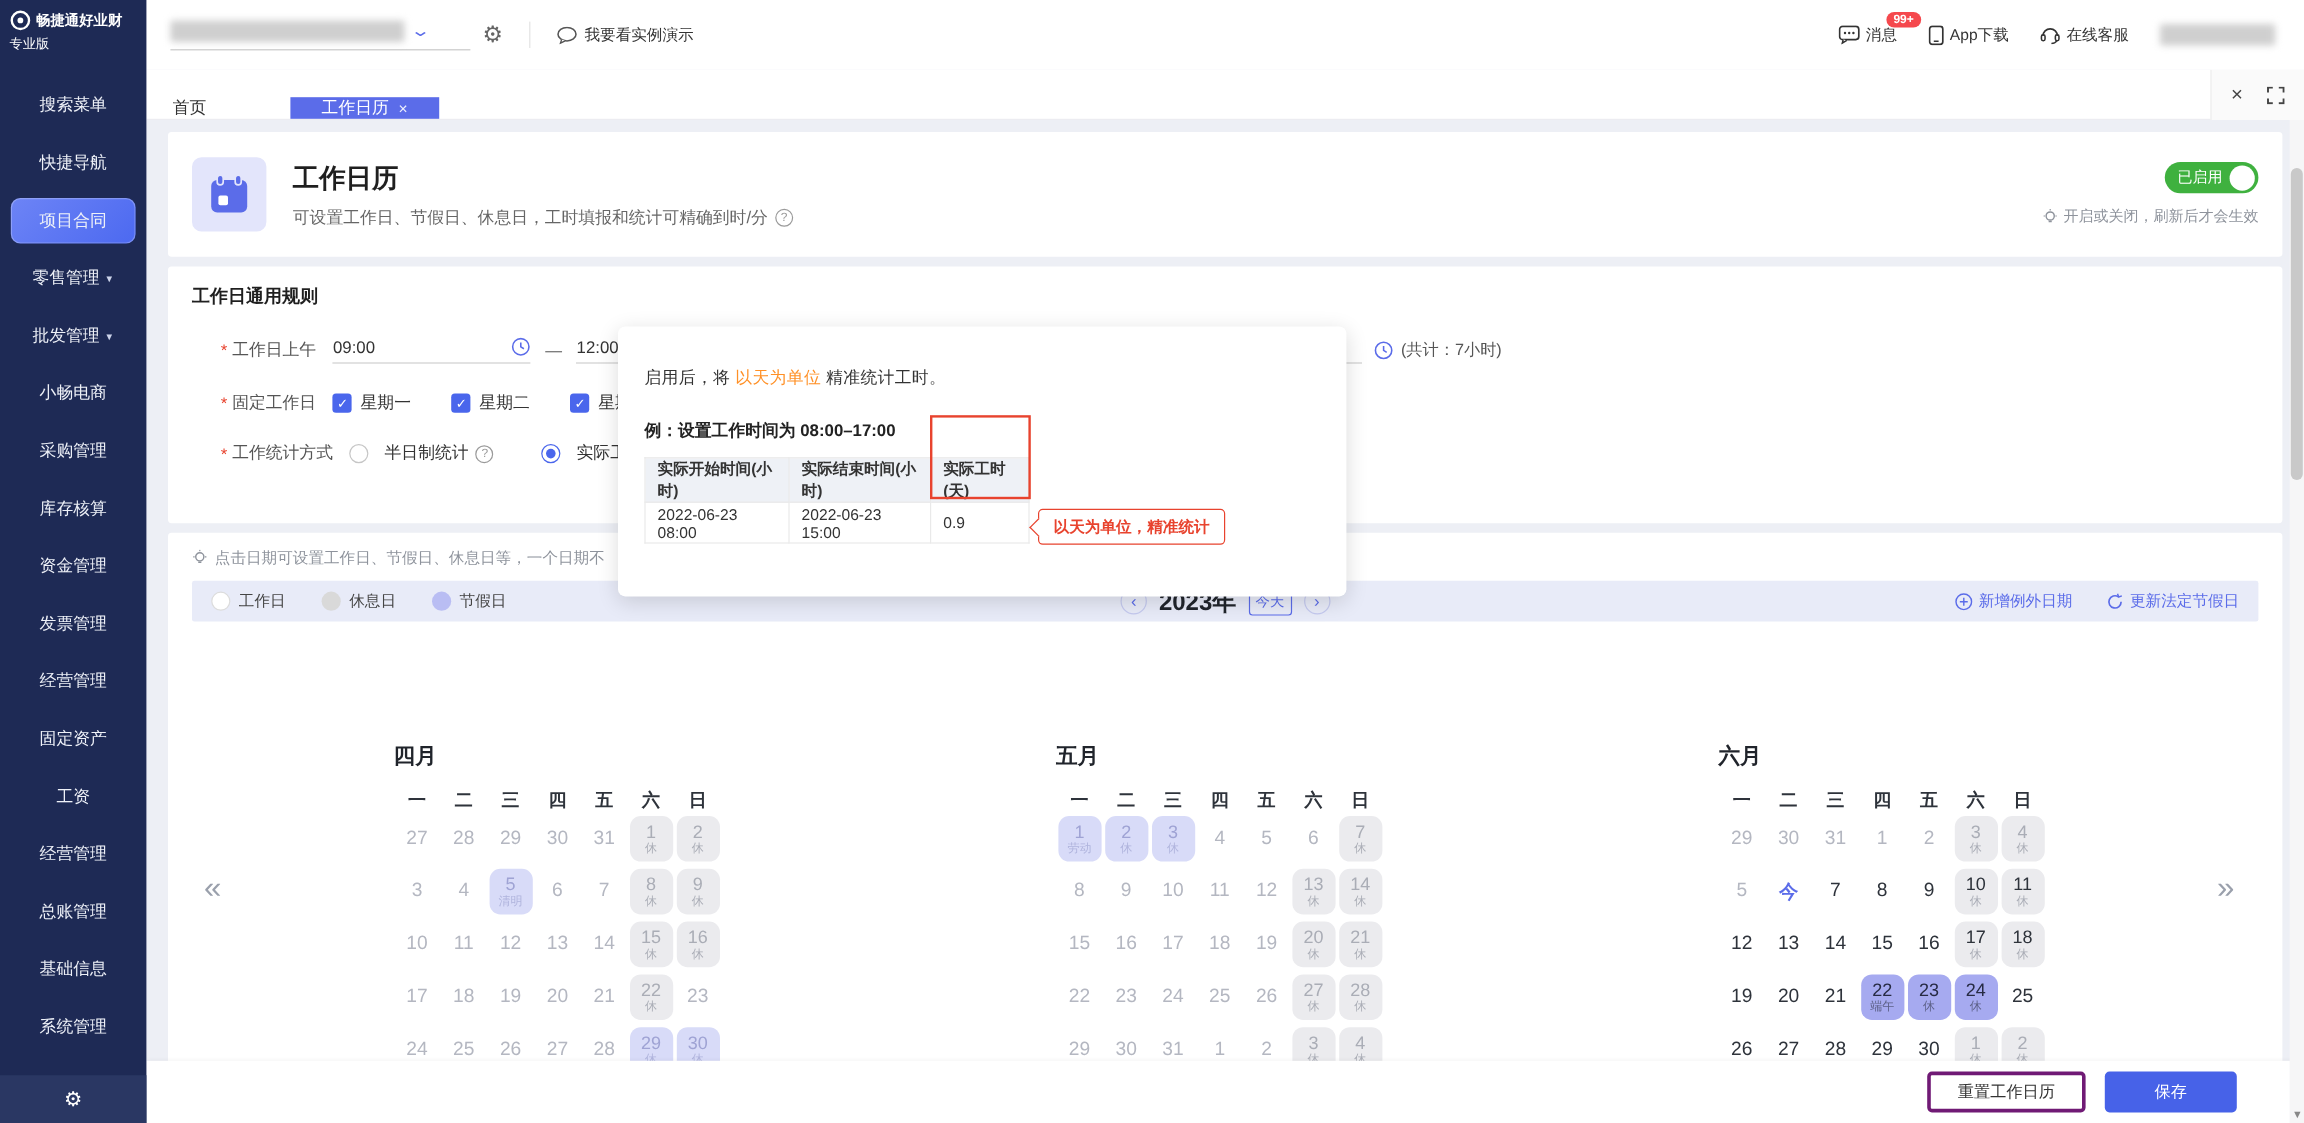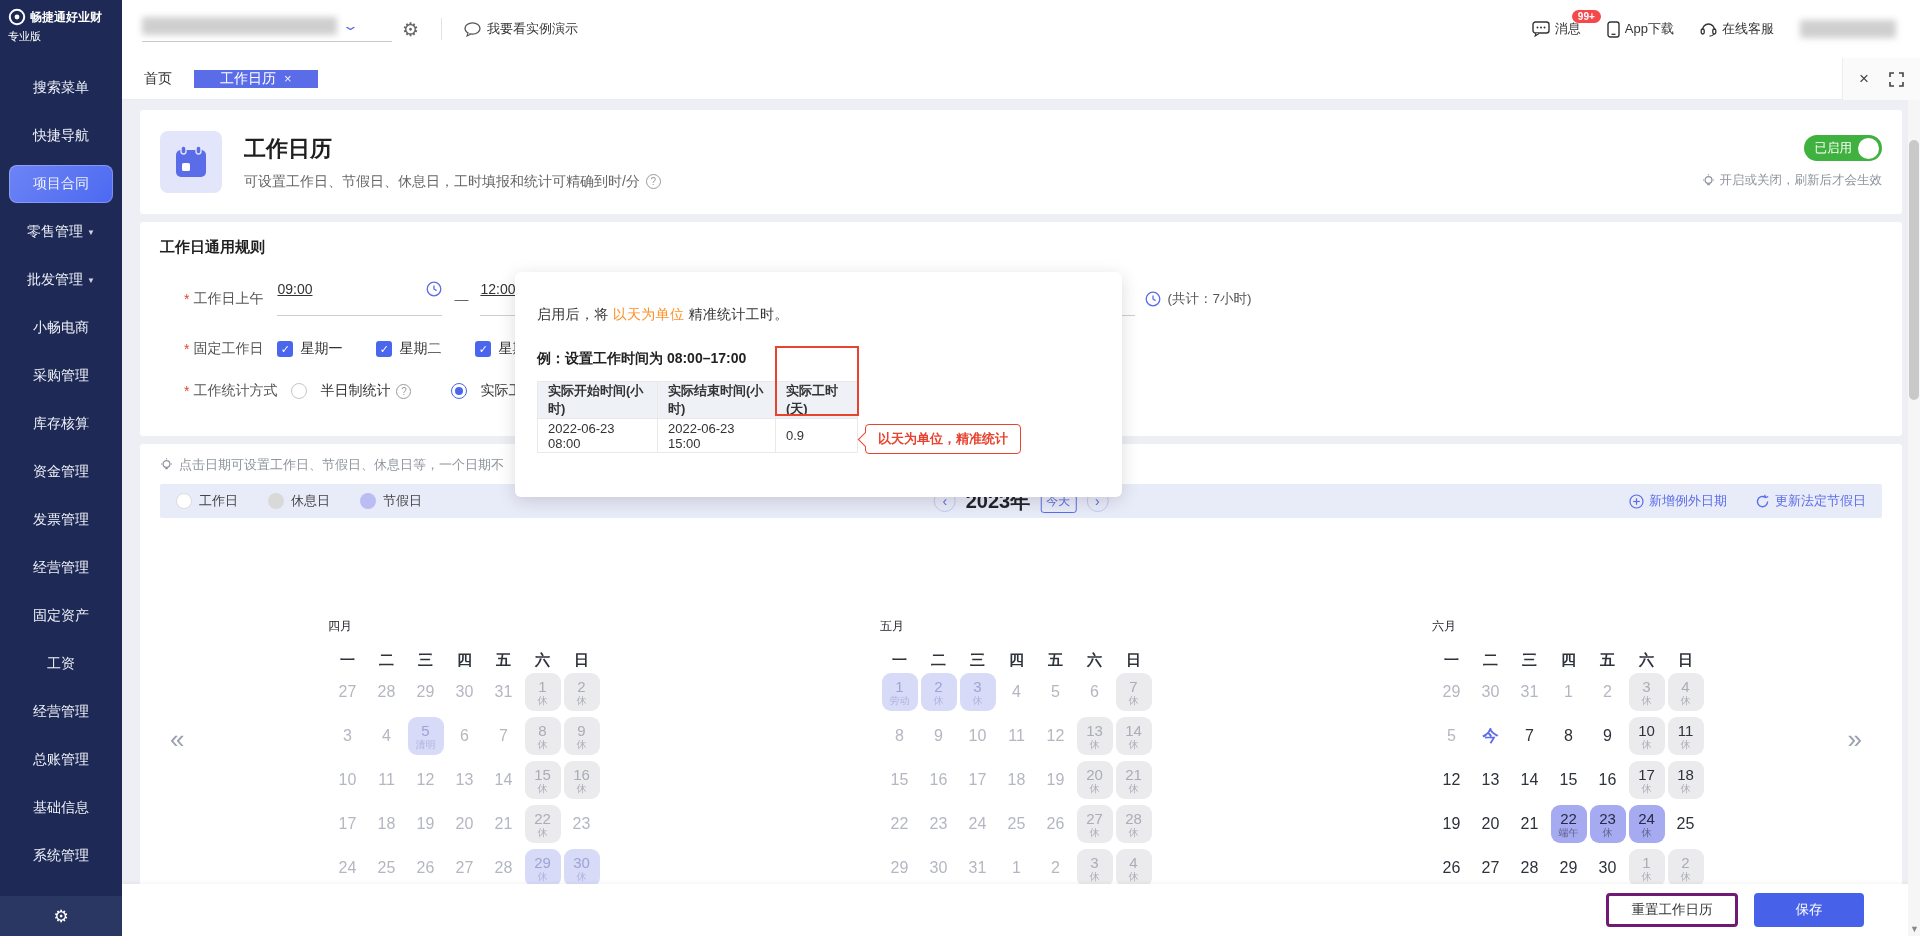--- a/index.html
+++ b/index.html
@@ -25,21 +25,21 @@
   .search-box { display:flex; align-items:center; gap:8px; border-bottom:1px solid #c9c9c9; padding-bottom:6px; width:250px; }
   .chev { color:#5b6ce9; font-size:13px; transform:scaleX(1.6); }
   .gear { color:#666; font-size:19px; }
   .vdiv { width:1px; height:22px; background:#e3e3e3; margin:0 12px; }
   .demo { display:flex; align-items:center; gap:6px; font-size:13px; color:#333; }
   .top-right { position:absolute; right:24px; top:0; height:58px; display:flex; align-items:center; gap:26px; }
   .top-item { display:flex; align-items:center; gap:5px; font-size:13px; color:#333; position:relative; }
   .badge99 { position:absolute; top:-10px; left:40px; background:#f5484d; color:#fff; font-size:10px; padding:1px 6px; border-radius:8px; font-weight:bold; }
 
   
-  .tabbar { position:absolute; left:122px; top:58px; width:1798px; height:42px; background:#fff; display:flex; align-items:center; z-index:29; border-bottom:1px solid #ececf1; }
+  .tabbar { position:absolute; left:122px; top:58px; width:1798px; height:42px; background:#fff; display:flex; align-items:flex-end; z-index:29; border-bottom:1px solid #ececf1;gap:48px; }
   .tab { display:flex; align-items:center; justify-content:center; font-size:14px; color:#333; padding:0 22px; cursor:pointer; }
   .tab.active { background:#5b6ce9; color:#fff; padding:0 26px; gap:8px; }
   .tab.active .tclose { font-size:13px; opacity:.9; }
   .tabbar-icons { position:absolute; right:0; top:0; height:42px; display:flex; align-items:center; gap:20px; padding:0 16px; background:#fafafa; border-left:1px solid #ededed; color:#444; }
   .tclose2 { font-size:17px; }
 
   
   .content { position:absolute; left:122px; top:100px; width:1798px; height:836px; }
   .card { position:absolute; left:18px; width:1762px; background:#fff; border-radius:3px; }
   .hdr-card { top:10px; height:104px; display:flex; align-items:center; padding:0 20px; }
@@ -53,21 +53,21 @@
   .toggle-pill span { color:#fff; font-size:12.5px; }
   .knob { width:21px; height:21px; background:#fff; border-radius:50%; }
   .hdr-hint { margin-top:11px; font-size:12.5px; color:#8e939c; display:flex; align-items:center; gap:5px; justify-content:flex-end; }
 
   
   .rules-card { top:122px; height:214px; padding:16px 20px; }
   .sec-title { font-size:15px; font-weight:bold; color:#1f1f1f; }
   .rule-row { display:flex; align-items:center; margin-top:24px; font-size:14px; color:#555; }
   .star { color:#e8432e; margin-right:4px; margin-left:24px; }
   .rlabel { margin-right:14px; color:#555; }
-  .tinput { display:flex; align-items:flex-end; border-bottom:1px solid #cfcfcf; padding-bottom:18px; color:#333;text-decoration:underline; }
+  .tinput { display:flex; align-items:flex-end; border-bottom:1px solid #cfcfcf; padding-bottom:5px; color:#333; }
   .tinput.first { width:165px; justify-content:space-between; }
   .tinput.second { width:655px; }
   .dash { margin:0 12px; color:#666; }
   .total { display:flex; align-items:center; gap:6px; color:#555; font-size:13.5px; margin-left:10px; }
   .cb { width:16px; height:16px; background:#4a66ec; border-radius:3px; color:#fff; font-size:11px; display:inline-flex; align-items:center; justify-content:center; margin-right:7px; }
   .day-opt { display:flex; align-items:center; margin-right:34px; color:#333; }
   .radio { width:16px; height:16px; border:1px solid #c6c6c6; border-radius:50%; margin-right:7px; background:#fff; }
   .radio.sel { border:1px solid #4a66ec; position:relative; }
   .radio.sel::after { content:""; position:absolute; left:3px; top:3px; width:8px; height:8px; border-radius:50%; background:#4a66ec; }
   .stat-opt { display:flex; align-items:center; gap:6px; margin-right:40px; color:#333; }
@@ -80,21 +80,21 @@
   .leg-dot { width:16px; height:16px; border-radius:50%; }
   .year-nav { position:absolute; left:50%; transform:translateX(-50%); display:flex; align-items:center; gap:10px; }
   .nav-circ { width:22px; height:22px; border-radius:50%; border:1px solid #c4c9ef; color:#5b6ce9; font-size:14px; display:flex; align-items:center; justify-content:center; background:#fff0; cursor:pointer; }
   .year-lbl { font-size:20px; font-weight:800; color:#20242b; }
   .today-btn { border:1px solid #5b6ce9; color:#5b6ce9; font-size:12px; padding:2px 5px; border-radius:3px; cursor:pointer; }
   .leg-links { margin-left:auto; display:flex; align-items:center; gap:28px; }
   .leg-link { display:flex; align-items:center; gap:5px; color:#5b6ce9; font-size:13px; cursor:pointer; }
   .months { position:relative; height:100%; }
   .month { position:absolute; width:273px; top:100px; }
   .m-apr { left:188px; } .m-may { left:740px; } .m-jun { left:1292px; }
-  .month-title { font-size:12px; font-weight:normal; color:#20242b; margin-bottom:16px; }
+  .month-title { font-size:18px; font-weight:bold; color:#20242b; margin-bottom:16px; }
   .wk-row, .d-row { display:flex; }
   .wk { width:39px; text-align:center; font-size:15px; font-weight:600; color:#2e333b; }
   .d-row { margin-top:0; }
   .cell { width:39px; height:44px; display:flex; align-items:center; justify-content:center; }
   .num { font-size:16px; color:#2e333b; }
   .cell.dim .num { color:#b4b7c1; }
   .badge { width:36px; height:38px; border-radius:9px; display:flex; flex-direction:column; align-items:center; justify-content:center; line-height:1; }
   .badge .num { font-size:15px; }
   .badge .tag { font-size:10px; margin-top:2px; }
   .s-rest .badge { background:#ebebee; } .s-rest .tag { color:#aaadb6; }

